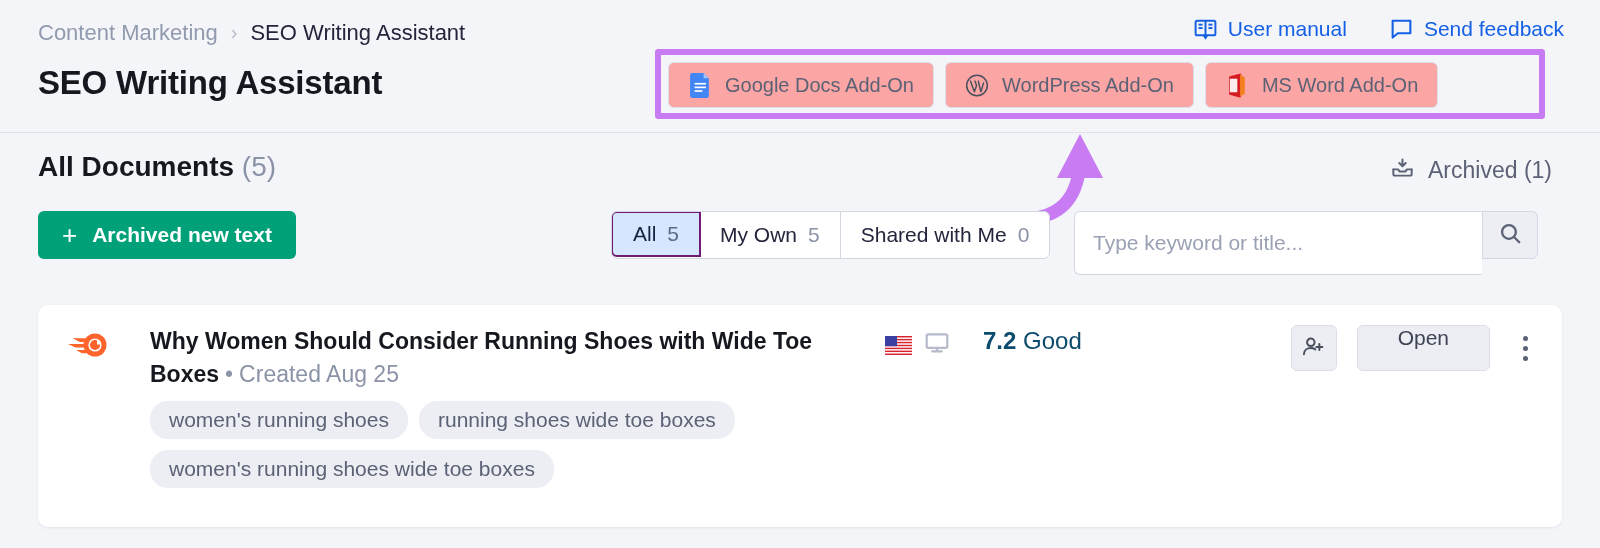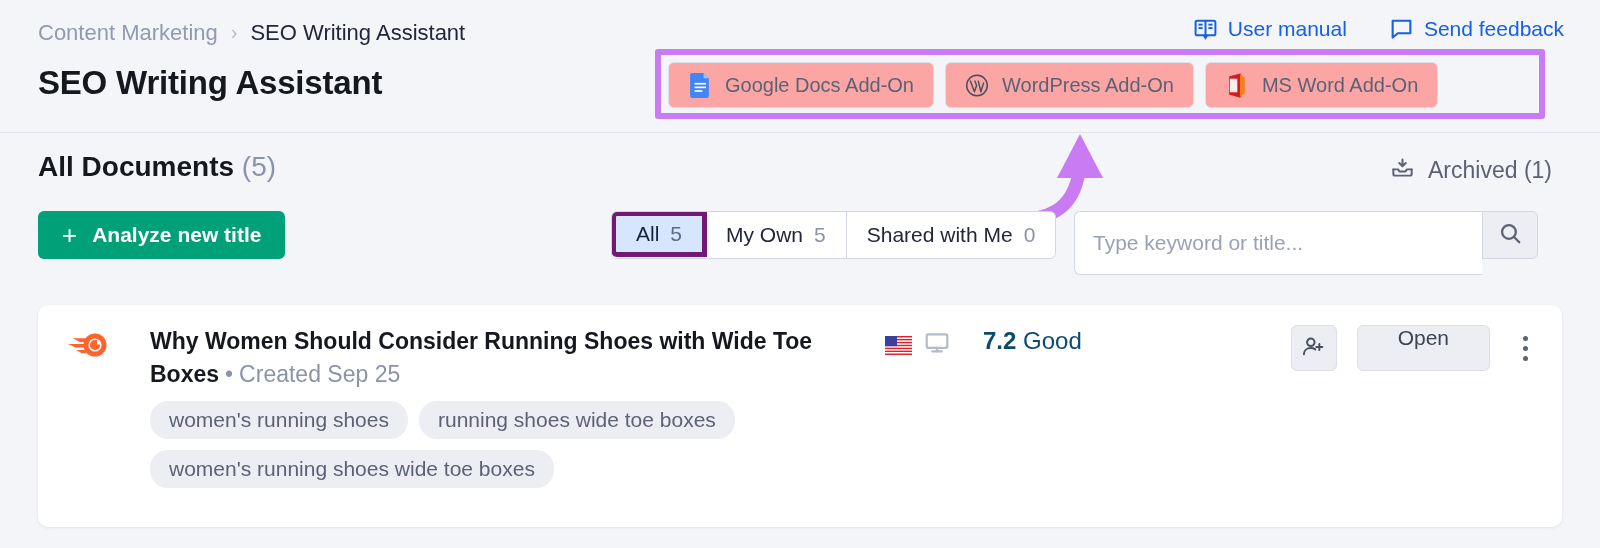--- a/index.html
+++ b/index.html
@@ -111,21 +111,21 @@
   .ftab {
     display: flex; align-items: center; gap: 11px;
     padding: 0 20px; height: 100%;
     font-size: 21px; color: #23263b; cursor: pointer;
     border-right: 1px solid #d3d7e2;
   }
   .ftab:last-child { border-right: none; }
   .ftab .n { color: #8b93a7; }
   .ftab.active {
     background: #d6e6ff; color: #15223f;
-    border: 5px solid #701a75; margin: -1px;
+    border: 2px solid #701a75; margin: -1px;
     border-radius: 6px 0 0 6px;
     text-align: right;
   }
   .ftab.active .n { color: #5d6b86; }
 
   .search-wrap {
     position: absolute; left: 1074px; top: 8px;
     display: flex; height: 48px;
   }
   .search-input {
@@ -309,21 +309,21 @@
           <path d="M12 4.2 v6.4 M8.9 7.7 L12 10.8 L15.1 7.7"></path>
         </svg>
       </span>
       <span>Archived (1)</span>
     </div>
   </div>
 
   <div class="controls">
     <div class="analyze-btn">
       <span class="plus">+</span>
-      <span>Analyze new title</span>
+      <span>Archived new text</span>
     </div>
 
     <div class="filter-tabs">
       <div class="ftab active">
         <span>All</span>
         <span class="n">5</span>
       </div>
       <div class="ftab">
         <span>My Own</span>
         <span class="n">5</span>
@@ -356,21 +356,21 @@
         <circle cx="28" cy="15" r="5.1" fill="#ff642d"></circle>
         <path d="M30 9.6 A5.6 5.6 0 0 1 33.4 14.4 L30 14.4 z" fill="#ffffff"></path>
         <path d="M18.5 8.2 H5.5 L13 12 H18.5 z" fill="#ff642d"></path>
         <path d="M18 14 H1 L8.5 17.6 H18 z" fill="#ff642d"></path>
         <path d="M19.5 20 H9 L15 23.2 H19.5 z" fill="#ff642d"></path>
       </svg>
     </div>
 
     <div class="doc-main">
       <div class="doc-title">
-        <span>Why Women Should Consider Running Shoes with Wide Toe Boxes</span><span class="doc-meta-inline"><span class="dot">•</span><span>Created Sep 25</span></span>
+        <span>Why Women Should Consider Running Shoes with Wide Toe Boxes</span><span class="doc-meta-inline"><span class="dot">•</span><span>Created Aug 25</span></span>
       </div>
     </div>
 
     <div class="tags">
       <span class="tag">women's running shoes</span>
       <span class="tag">running shoes wide toe boxes</span>
       <span class="tag">women's running shoes wide toe boxes</span>
     </div>
 
     <div class="doc-lang">

